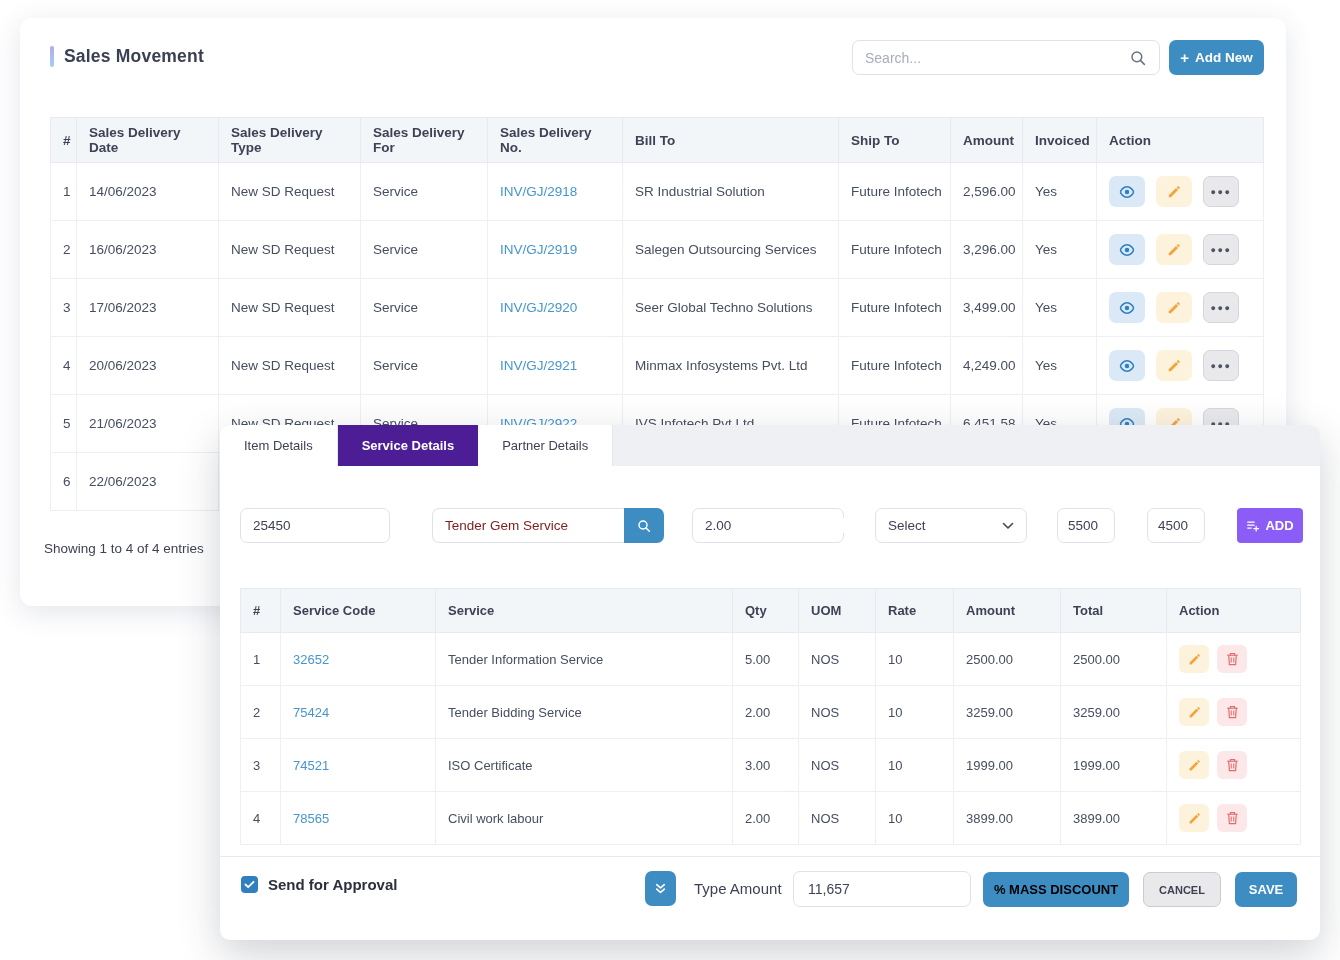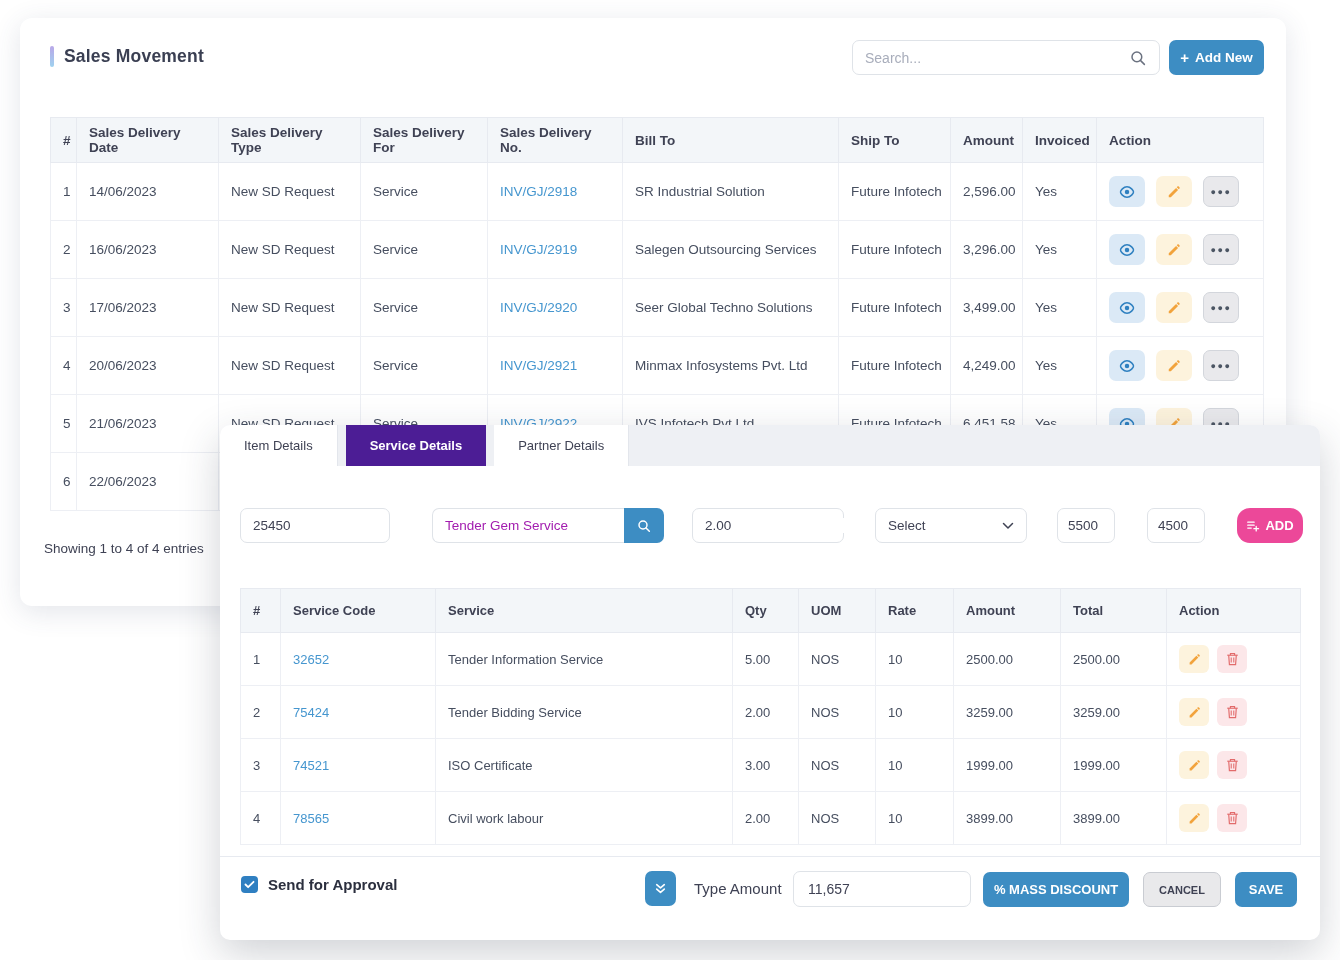--- a/index.html
+++ b/index.html
@@ -45,52 +45,52 @@
   .act-view { background:#dbe9f6; }
   .act-edit { background:#fdf3dd; }
   .act-more { background:#e9e9ec; border:1px solid #d3d6dc; color:#4b5563;
     font-size:9px; letter-spacing:1.5px; font-weight:700; }
   .showing-text { position:absolute; left:24px; top:523px; font-size:13.5px; color:#3f4254; }
 
   
   .modal-card { position:absolute; left:220px; top:425px; width:1100px; height:515px;
     background:#fff; border-radius:10px; box-shadow:0 14px 40px rgba(40,50,70,0.22); }
   .tabbar { position:absolute; left:0; top:0; width:100%; height:41px; background:#eef0f4;
-    border-radius:10px 10px 0 0; display:flex;gap:8px; }
+    border-radius:10px 10px 0 0; display:flex; }
   .tab { height:41px; display:flex; align-items:center; justify-content:center;
     font-size:13px; color:#3f4254; background:#fff; border-right:1px solid #e3e6ec;
     cursor:pointer; padding:0 24px; }
   .tab:first-child { border-radius:10px 0 0 0; }
   .tab.active { background:#4c1d95; color:#fff; font-weight:600; border-right:none; }
 
   .form-row { position:absolute; left:0; top:83px; width:100%; height:35px; }
   .f-input { position:absolute; height:35px; border:1px solid #dfe3e8; border-radius:7px;
     font-size:13.5px; color:#3f4254; padding:12px 12px; outline:none; font-family:inherit;
     background:#fff; }
   .in-code { left:20px; width:150px; }
   .grp-service { position:absolute; left:212px; width:232px; height:35px; display:flex; }
   .grp-service input { width:192px; height:35px; border:1px solid #dfe3e8;
-    border-right:none; border-radius:7px 0 0 7px; font-size:13.5px; color:#a21caf;
+    border-right:none; border-radius:7px 0 0 7px; font-size:13.5px; color:#7f1d1d;
     padding:0 12px; outline:none; font-family:inherit; }
   .grp-service .srch-btn { width:40px; height:35px; background:#3d8dc3; border:none;
     border-radius:0 7px 7px 0; cursor:pointer; display:flex; align-items:center;
     justify-content:center; }
   .qty-wrap { position:absolute; left:472px; width:152px; height:35px;
     border:1px solid #dfe3e8; border-radius:7px; display:flex; align-items:center;
     padding:0 12px; }
   .qty-wrap input { flex:1; border:none; outline:none; font-size:13.5px; color:#3f4254;
     font-family:inherit; }
   .sel-wrap { position:absolute; left:655px; width:152px; height:35px;
     border:1px solid #dfe3e8; border-radius:7px; display:flex; align-items:center;
     justify-content:space-between; padding:0 12px; cursor:pointer; font-size:13.5px;
     color:#3f4254; background:#fff; }
   .in-rate { left:837px; width:58px; padding:0 10px; }
   .in-amt  { left:927px; width:58px; padding:0 10px; }
-  .btn-add { position:absolute; left:1017px; width:66px; height:35px; background:#ec4899;
-    border:none; border-radius:13px; color:#fff; font-size:13px; font-weight:700;
+  .btn-add { position:absolute; left:1017px; width:66px; height:35px; background:#8b5cf6;
+    border:none; border-radius:4px; color:#fff; font-size:13px; font-weight:700;
     cursor:pointer; display:flex; align-items:center; justify-content:center; gap:5px;
     font-family:inherit; }
 
   .service-table { position:absolute; left:20px; top:163px; width:1060px; }
   .service-table th { height:44px; font-size:13px; }
   .service-table td { height:53px; font-size:13px; }
   .m-act-btn { border:none; border-radius:6px; width:30px; height:28px; cursor:pointer;
     display:flex; align-items:center; justify-content:center; padding:0; }
   .m-edit { background:#fdf3dd; }
   .m-del { background:#fce7e9; }
@@ -103,21 +103,21 @@
     display:flex; align-items:center; justify-content:center; }
   .approval-label { font-size:15px; font-weight:700; color:#2b2f3e; }
   .btn-collapse { position:absolute; left:425px; top:14px; width:31px; height:35px;
     background:#3d8dc3; border:none; border-radius:7px; cursor:pointer; display:flex;
     align-items:center; justify-content:center; }
   .total-label { position:absolute; left:474px; top:23px; font-size:15px; color:#3f4254; }
   .total-input { position:absolute; left:573px; top:14px; width:178px; height:36px;
     border:1px solid #dfe3e8; border-radius:7px; font-size:14px; color:#3f4254;
     padding:6px 14px; outline:none; font-family:inherit; }
   .btn-discount { position:absolute; left:763px; top:15px; width:146px; height:35px;
-    background:#3d8dc3; border:none; border-radius:7px; color:#ffffff; font-size:13px;
+    background:#3d8dc3; border:none; border-radius:7px; color:#000000; font-size:13px;
     font-weight:700; cursor:pointer; font-family:inherit; }
   .btn-cancel { position:absolute; left:923px; top:15px; width:78px; height:35px;
     background:#e9e9eb; border:1px solid #c9ccd2; border-radius:7px; color:#3f4254;
     font-size:11px; font-weight:600; cursor:pointer; font-family:inherit; }
   .btn-save { position:absolute; left:1015px; top:15px; width:62px; height:35px;
     background:#3d8dc3; border:none; border-radius:7px; color:#fff; font-size:13px;
     font-weight:700; cursor:pointer; font-family:inherit; }
 </style>
 </head>
 <body>

